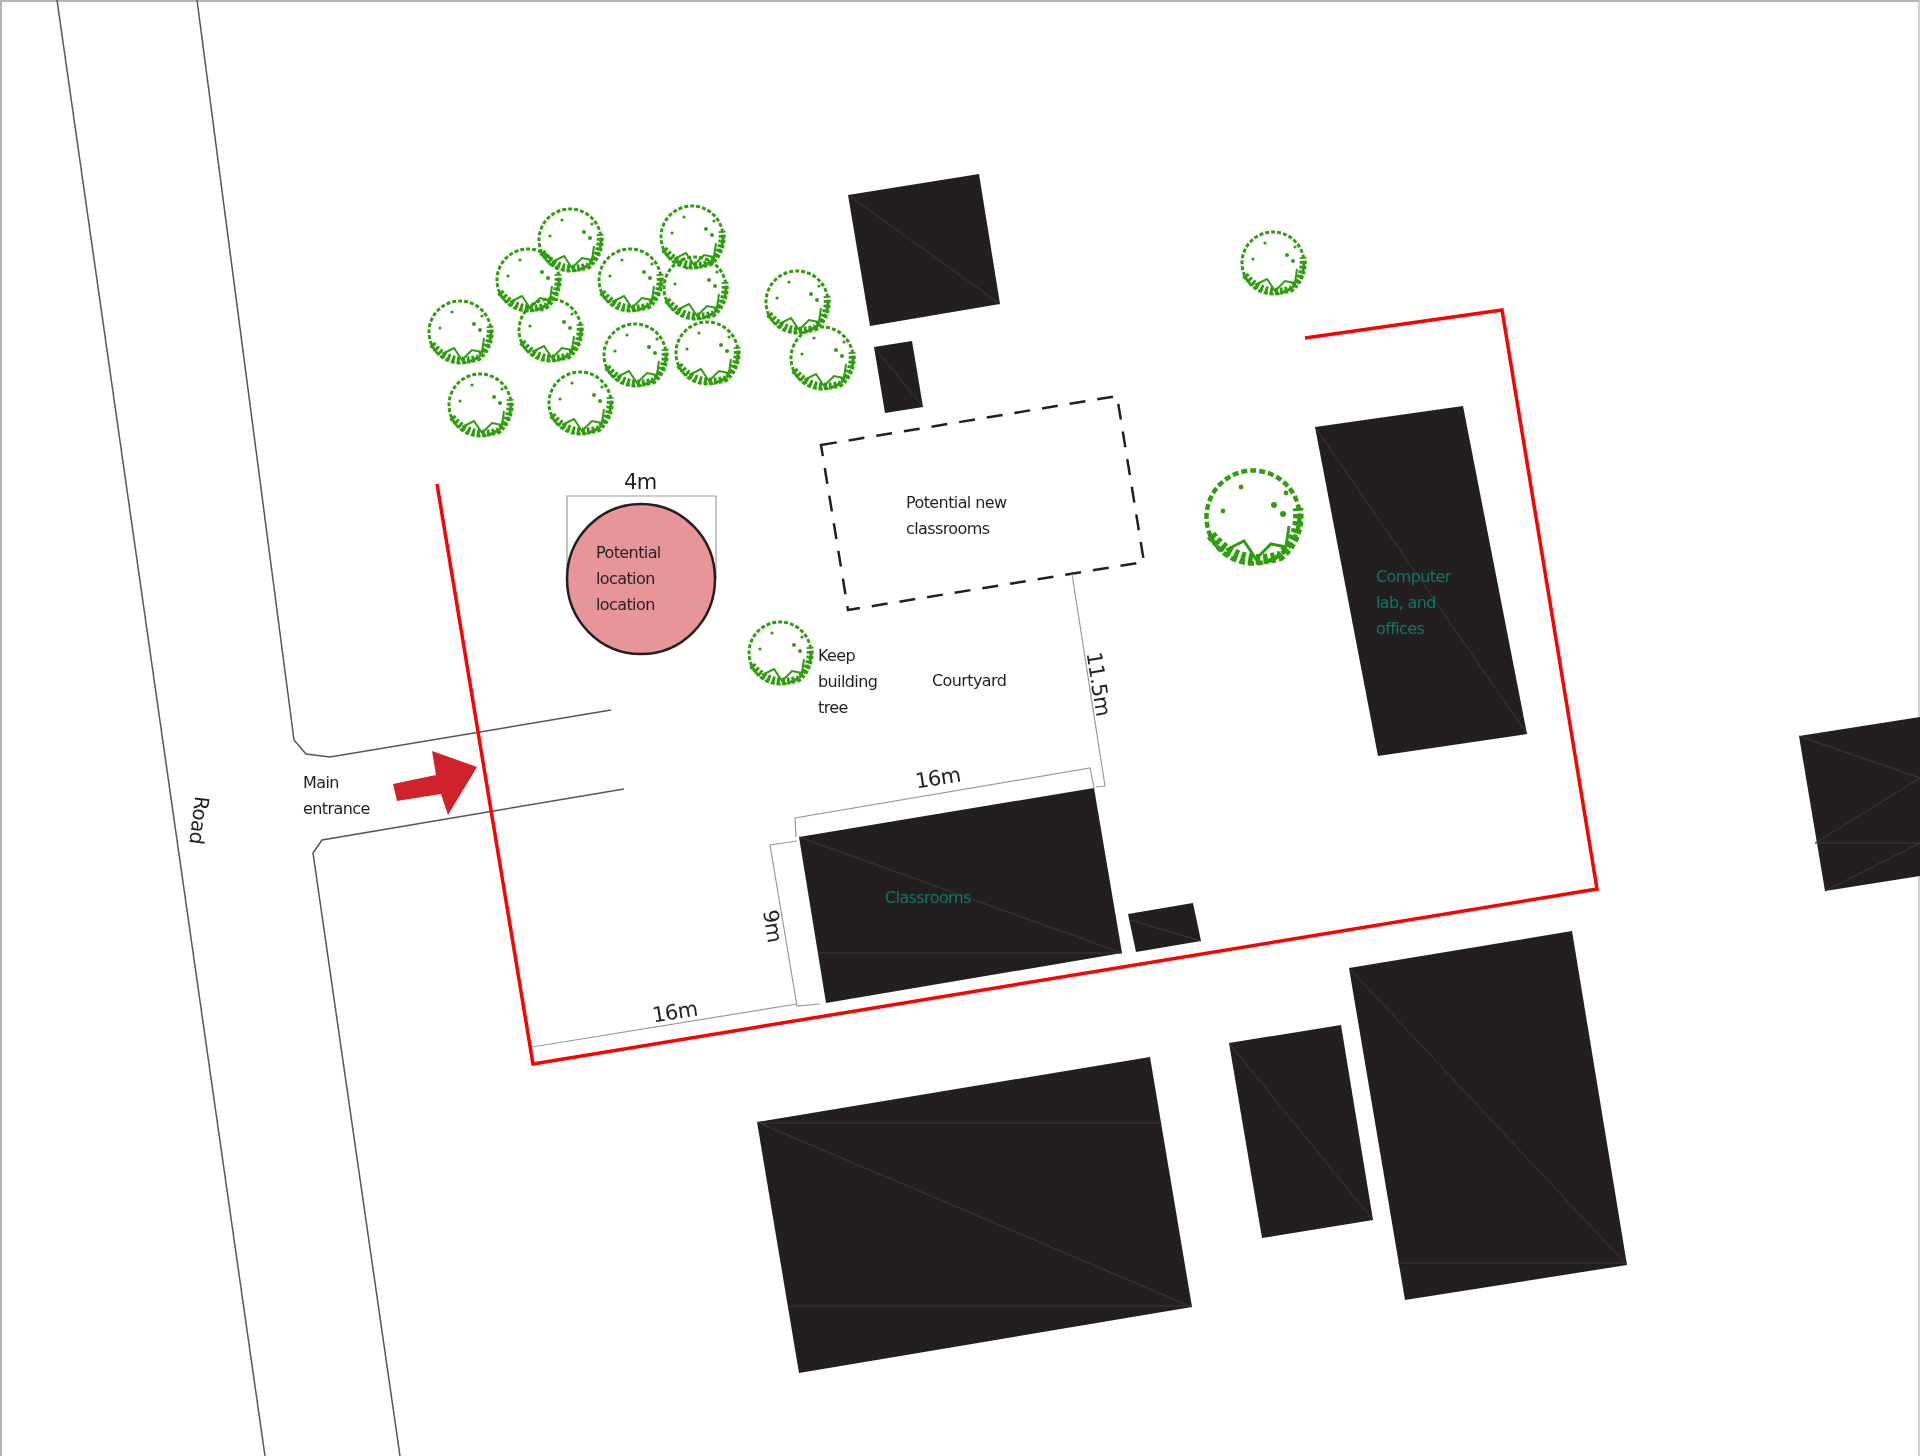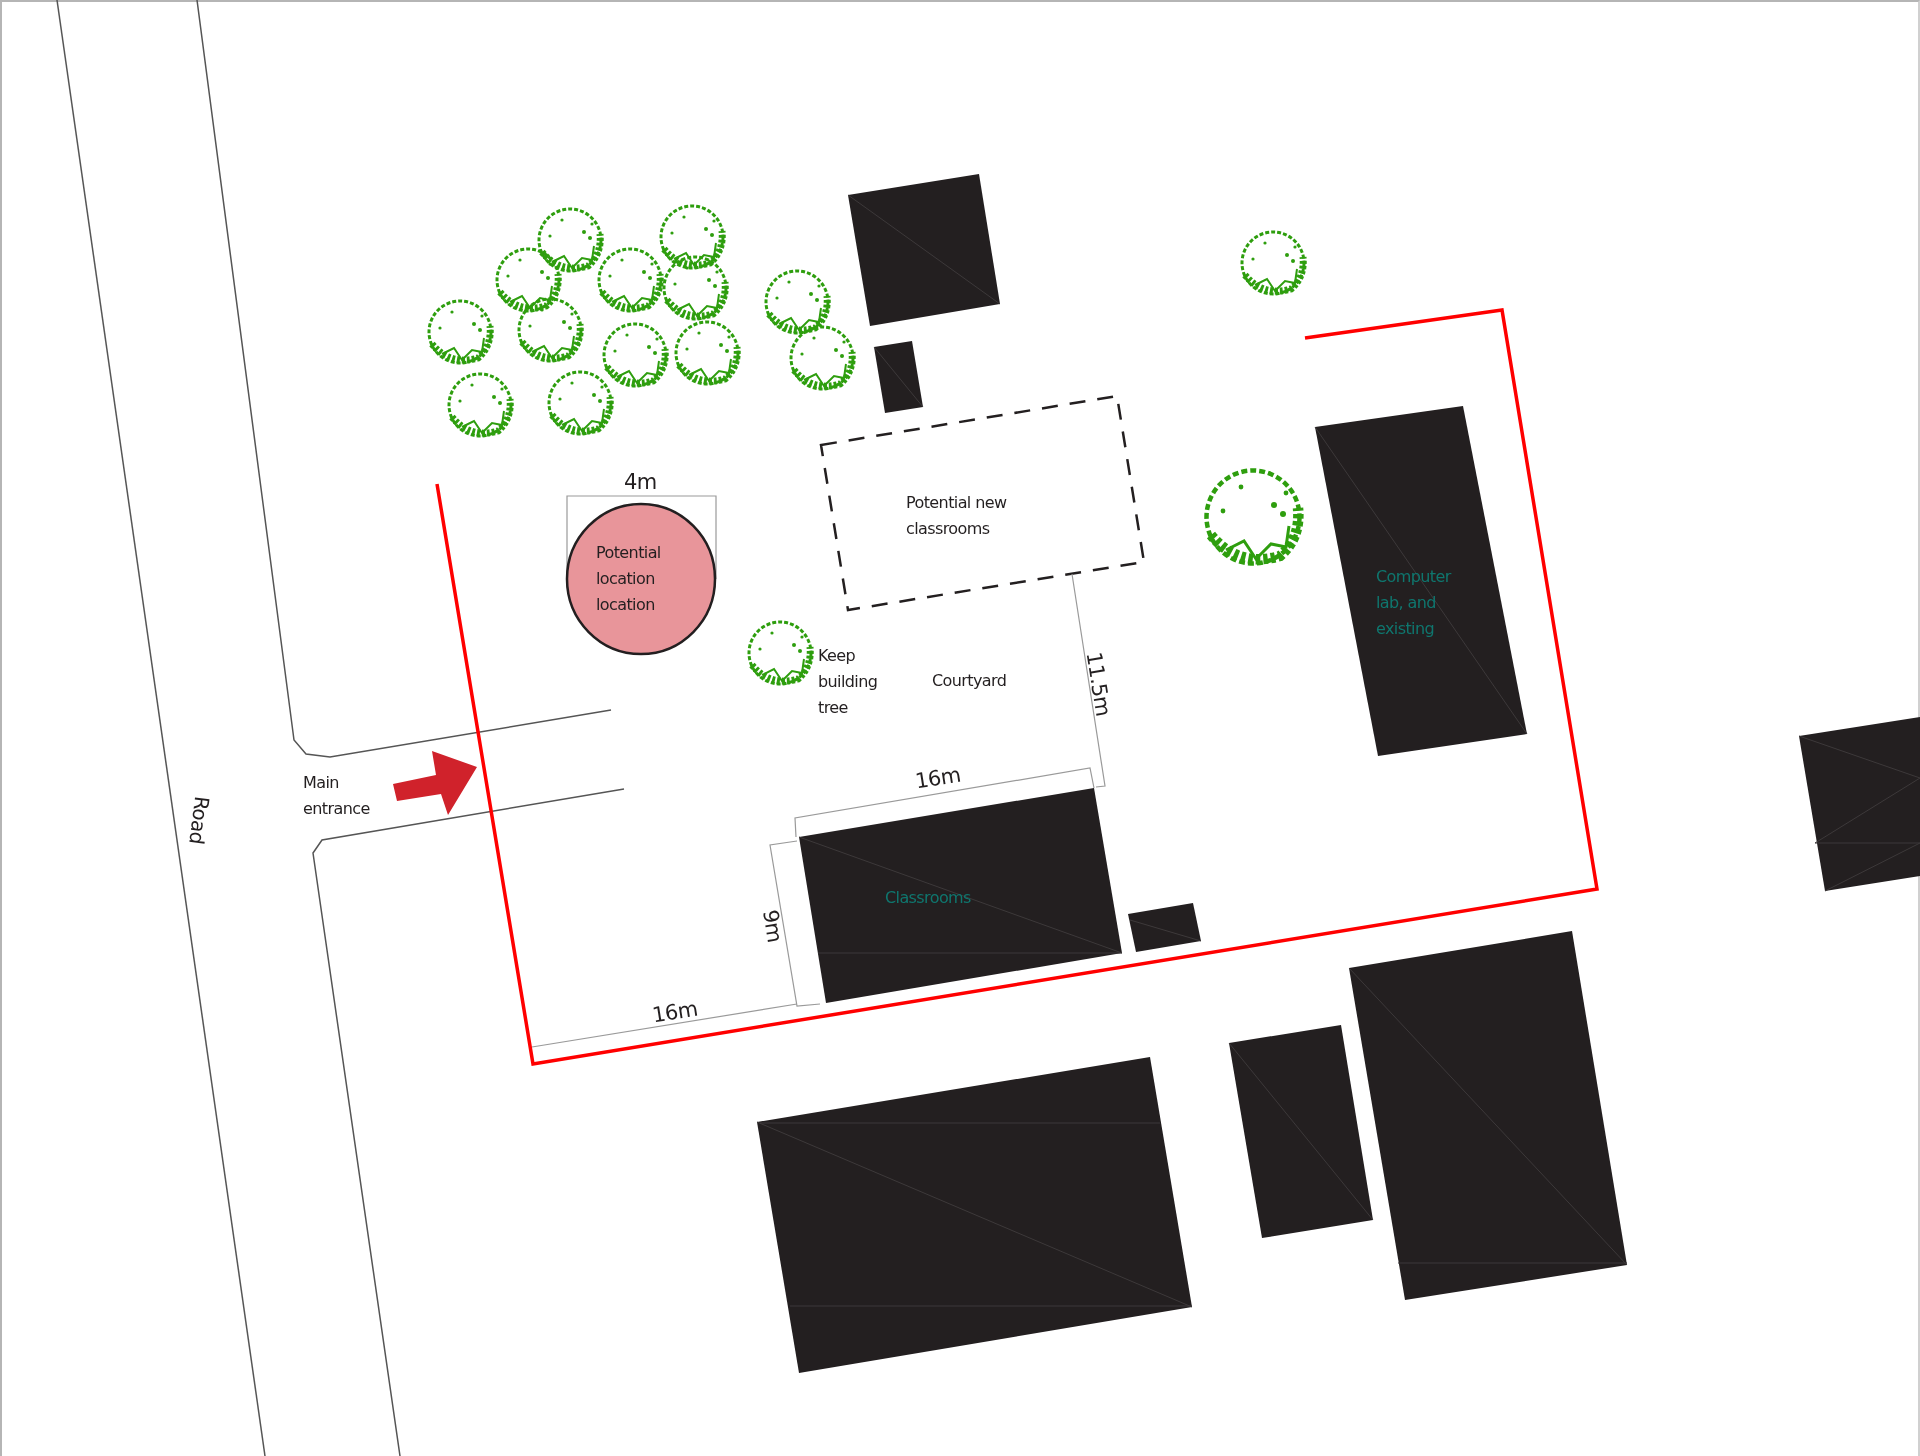--- a/index.html
+++ b/index.html
@@ -118,21 +118,21 @@
   <div>Keep</div>
   <div>building</div>
   <div>tree</div>
 </div>
 
 <div class="lbl" style="left:932px;top:668px;text-align:right;">Courtyard</div>
 
 <div class="lbl white" style="left:1376px;top:564px;">
   <div>Computer</div>
   <div>lab, and</div>
-  <div>existing</div>
+  <div>offices</div>
 </div>
 
 <div class="lbl white" style="left:885px;top:885px;">Classrooms</div>
 
 <div class="dim" style="left:624px;top:470px;">4m</div>
 <div class="dim" style="left:1066px;top:672px;transform:rotate(81deg);">11.5m</div>
 <div class="dim" style="left:915px;top:766px;transform:rotate(-9deg);">16m</div>
 <div class="dim" style="left:756px;top:914px;transform:rotate(81deg);">9m</div>
 <div class="dim" style="left:652px;top:1000px;transform:rotate(-9deg);">16m</div>
 

